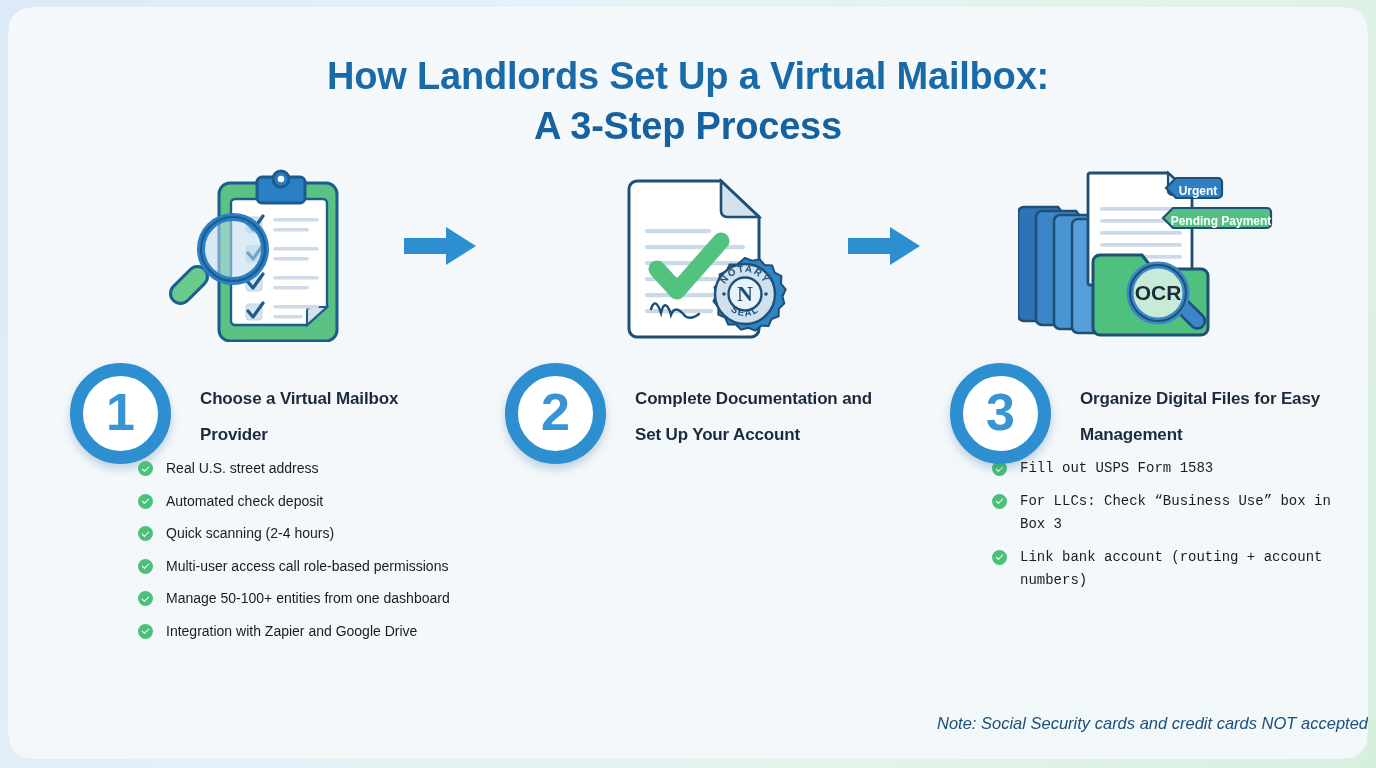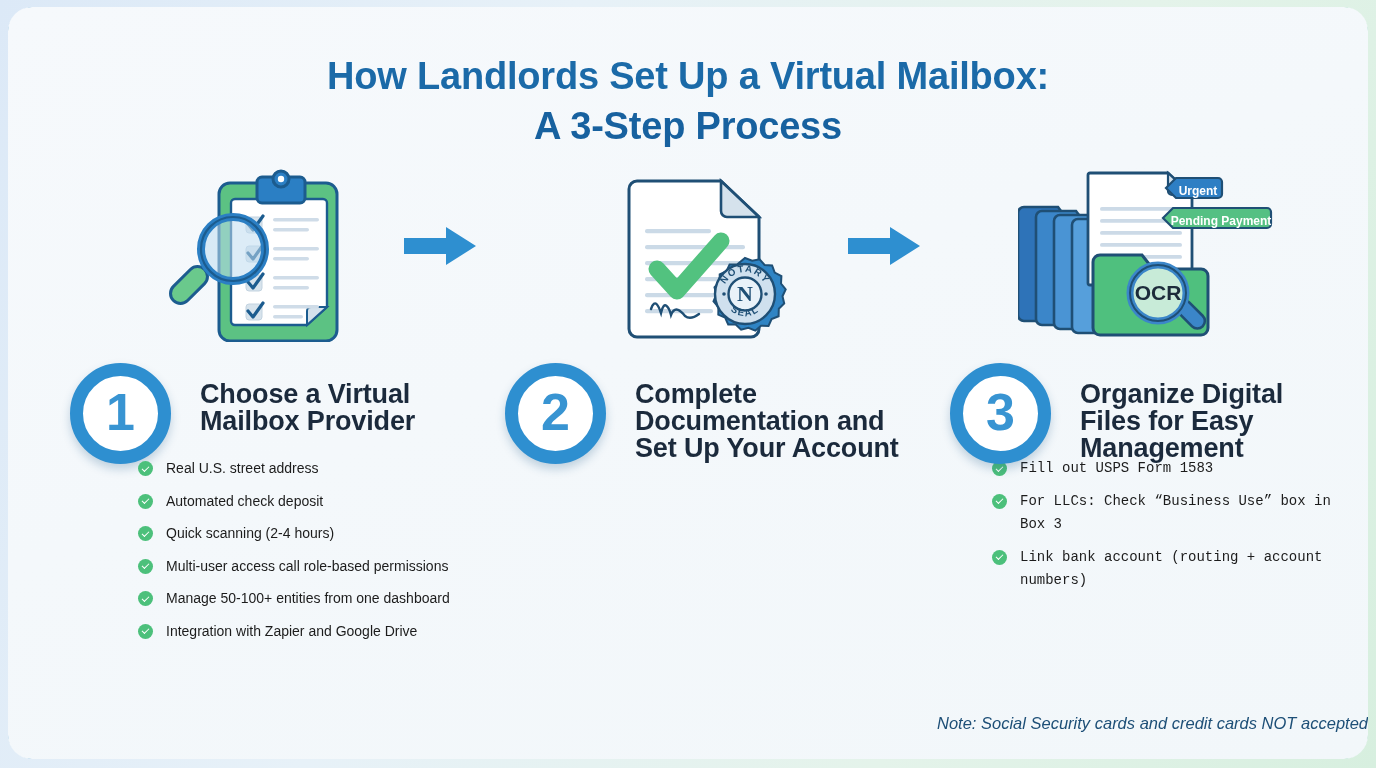--- a/index.html
+++ b/index.html
@@ -95,23 +95,23 @@
     font-size: 52px;
     font-weight: bold;
     line-height: 1;
     margin-top: -3px;
   }
   .step-title {
     position: absolute;
     left: 172px; top: 34px;
     width: 230px;
     color: #1b2a3c;
-    font-size: 27px;
+    font-size: 17px;
     font-weight: bold;
-    line-height: 27px;
+    line-height: 36px;
     letter-spacing: -0.15px;
   }
   .col.c2 .step-title { width: 265px; }
   .col.c3 .step-title { width: 250px; }
 
   
   .arrow {
     position: absolute;
     top: 58px;
     width: 74px; height: 42px;

